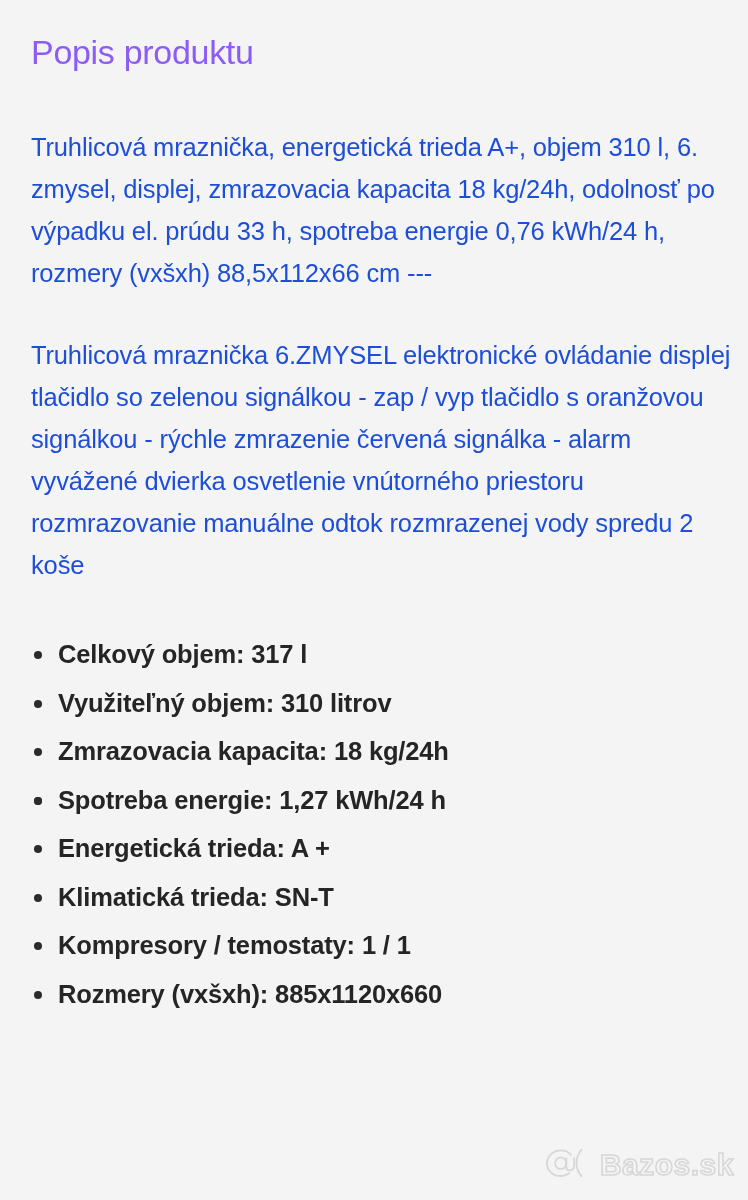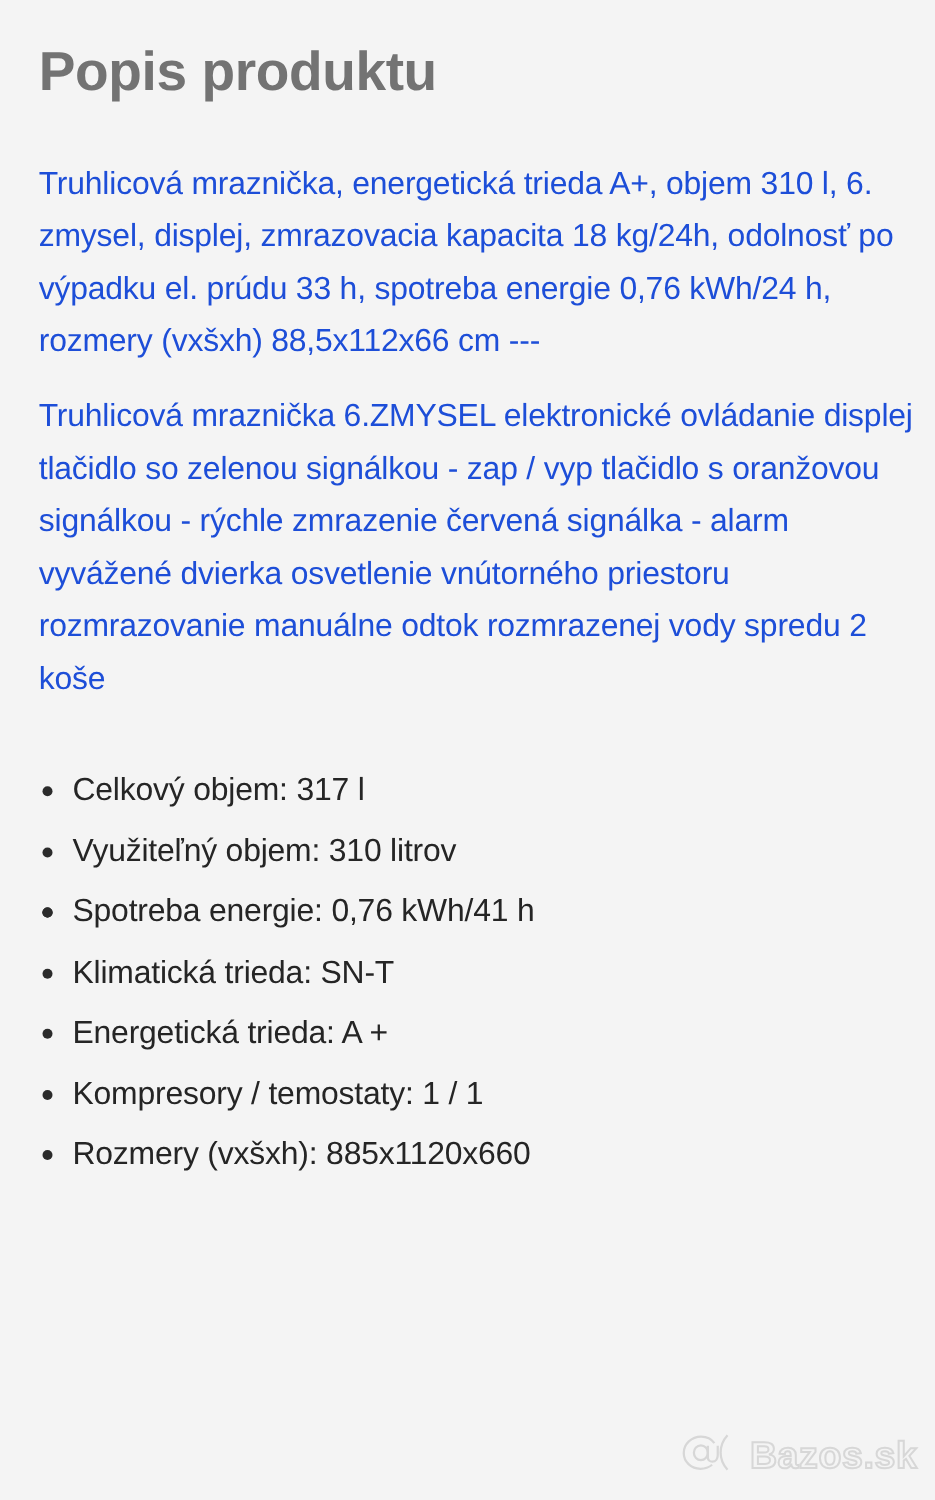--- a/index.html
+++ b/index.html
@@ -21,24 +21,24 @@
     position: relative;
     width: 748px;
     height: 1200px;
     padding: 0;
   }
 
   .page-title {
     position: absolute;
     left: 31px;
     top: 33px;
-    font-size: 44px;
-    font-weight: bold;
+    font-size: 34px;
+    font-weight: normal;
     letter-spacing: -0.3px;
-    color: #737373;
+    color: #8b5cf6;
     line-height: 1.15;
     margin: 0;
     white-space: nowrap;
   }
 
   .body-block {
     position: absolute;
     left: 31px;
     top: 126px;
     width: 700px;
@@ -47,28 +47,29 @@
   .desc-paragraph {
     font-size: 25.5px;
     line-height: 42px;
     color: #1d4ed8;
     margin: 0 0 0 0;
     letter-spacing: -0.15px;
     max-width: 692px;
   }
 
   .desc-paragraph.second {
-    margin-top: 18px;
+    margin-top: 40px;
     max-width: 700px;
   }
 
   .spec-list {
     list-style: none;
     margin: 53px 0 18px 0;
     padding: 0;
+    font-weight: bold;
   }
 
   .spec-item {
     position: relative;
     font-size: 25.5px;
     line-height: 30px;
     color: #252525;
     letter-spacing: -0.15px;
     padding-left: 27px;
     margin-bottom: 18.5px;
@@ -127,35 +128,36 @@
       <li class="spec-item">
         <span class="bullet"></span>
         <span>Celkový objem: 317 l</span>
       </li>
       <li class="spec-item">
         <span class="bullet"></span>
         <span>Využiteľný objem: 310 litrov</span>
       </li>
       <li class="spec-item">
         <span class="bullet"></span>
+        <span>Zmrazovacia kapacita: 18 kg/24h</span>
       </li>
       <li class="spec-item">
         <span class="bullet"></span>
       </li>
       <li class="spec-item">
         <span class="bullet"></span>
-        <span>Spotreba energie: 0,76 kWh/41 h</span>
+        <span>Spotreba energie: 1,27 kWh/24 h</span>
+      </li>
+      <li class="spec-item">
+        <span class="bullet"></span>
+        <span>Energetická trieda: A +</span>
       </li>
       <li class="spec-item">
         <span class="bullet"></span>
         <span>Klimatická trieda: SN-T</span>
-      </li>
-      <li class="spec-item">
-        <span class="bullet"></span>
-        <span>Energetická trieda: A +</span>
       </li>
       <li class="spec-item">
         <span class="bullet"></span>
         <span>Kompresory / temostaty: 1 / 1</span>
       </li>
       <li class="spec-item">
         <span class="bullet"></span>
         <span>Rozmery (vxšxh): 885x1120x660</span>
       </li>
     </ul>

